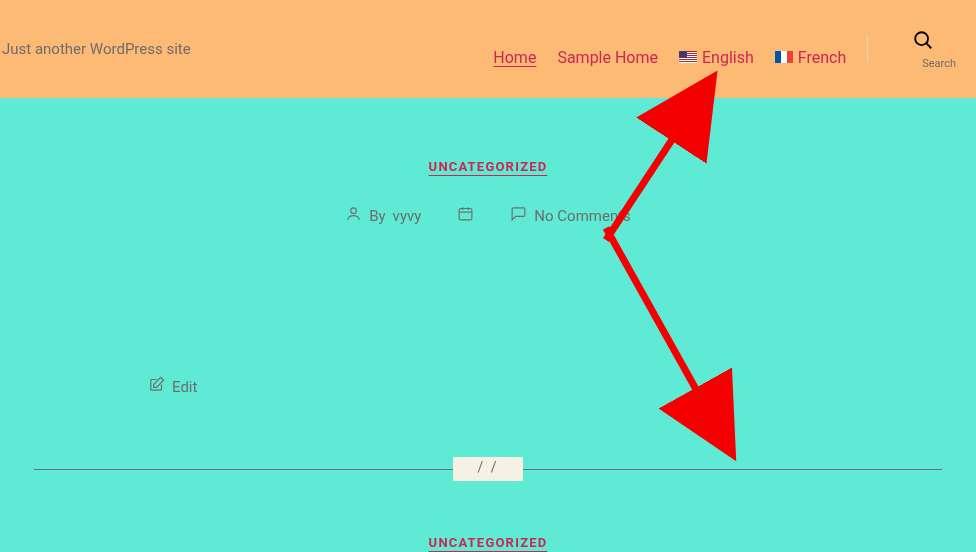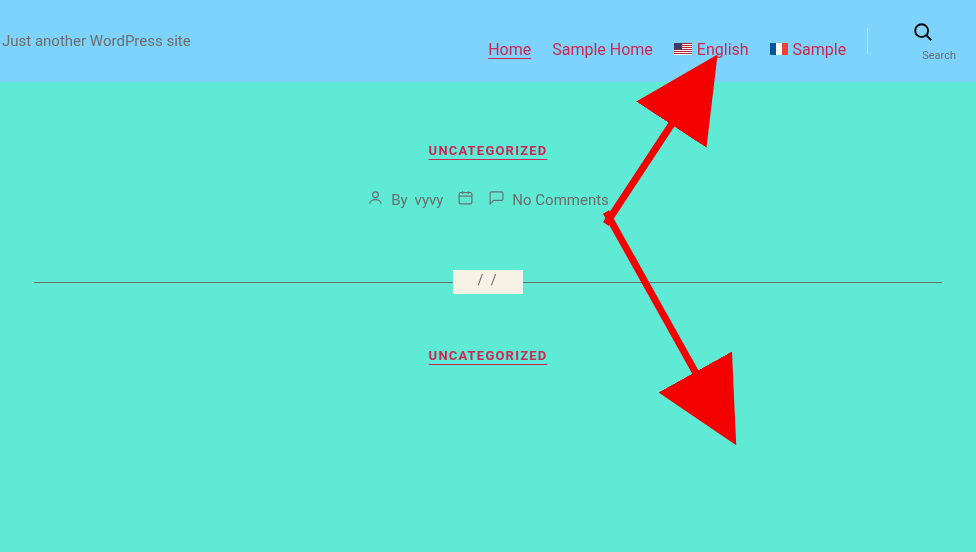--- a/index.html
+++ b/index.html
@@ -5,26 +5,26 @@
   * { box-sizing: border-box; margin: 0; padding: 0; }
   body {
     font-family: -apple-system, BlinkMacSystemFont, "Segoe UI", Roboto, sans-serif;
     background: #fff;
     width: 976px;
     height: 552px;
     overflow: hidden;
     position: relative;
   }
   .header {
-    background: #7dd3fc;
+    background: #fdba74;
     display: flex;
     align-items: center;
     justify-content: space-between;
     padding: 0 20px 0 0;
-    height: 82px;
+    height: 98px;
   }
   .site-tagline {
     color: #6d6d6d;
     font-size: 15px;
     padding-left: 2px;
   }
   .header-right {
     display: flex;
     align-items: center;
     gap: 21px;
@@ -78,21 +78,21 @@
     font-weight: 700;
     letter-spacing: 1.2px;
     text-decoration: underline;
     text-underline-offset: 4px;
   }
   .meta-row {
     margin-top: 30px;
     display: flex;
     align-items: center;
     justify-content: center;
-    gap: 14px;
+    gap: 36px;
     color: #6d6d6d;
     font-size: 15px;
   }
   .meta-item {
     display: inline-flex;
     align-items: center;
     gap: 7px;
   }
   .meta-icon svg { width: 17px; height: 17px; stroke: #6d6d6d; fill: none; stroke-width: 1.6; }
   .edit-row {
@@ -166,21 +166,21 @@
         <span>English</span>
       </a>
       <a class="nav-link">
         <span class="flag">
           <svg viewBox="0 0 18 12">
               <rect width="6" height="12" fill="#0055a4"></rect>
               <rect x="6" width="6" height="12" fill="#fff"></rect>
               <rect x="12" width="6" height="12" fill="#ef4135"></rect>
             </svg>
         </span>
-        <span>Sample</span>
+        <span>French</span>
       </a>
     </nav>
     <div class="nav-divider"></div>
     <div class="search-wrap">
       <span class="search-icon">
         <svg viewBox="0 0 24 24" fill="none" stroke-width="2">
             <circle cx="10.5" cy="10.5" r="7"></circle>
             <line x1="21" y1="21" x2="15.5" y2="15.5"></line>
           </svg>
       </span>
@@ -216,20 +216,31 @@
       </span>
       <span class="meta-item">
         <span class="meta-icon">
           <svg viewBox="0 0 24 24">
               <path d="M21 14a2 2 0 0 1-2 2H8l-5 5V6a2 2 0 0 1 2-2h14a2 2 0 0 1 2 2z"></path>
             </svg>
         </span>
         <span>No Comments</span>
       </span>
     </div>
+    <div class="edit-row">
+      <span class="edit-link">
+        <span class="meta-icon">
+          <svg viewBox="0 0 24 24">
+              <path d="M12 5H5a1 1 0 0 0-1 1v13a1 1 0 0 0 1 1h13a1 1 0 0 0 1-1v-7"></path>
+              <path d="M18 2l4 4-10 10H8v-4z"></path>
+            </svg>
+        </span>
+        <span>Edit</span>
+      </span>
+    </div>
   </div>
 
   <div class="separator">
     <span class="sep-slashes">/ /</span>
   </div>
 
   <div class="post2">
     <a class="category">UNCATEGORIZED</a>
   </div>
 

